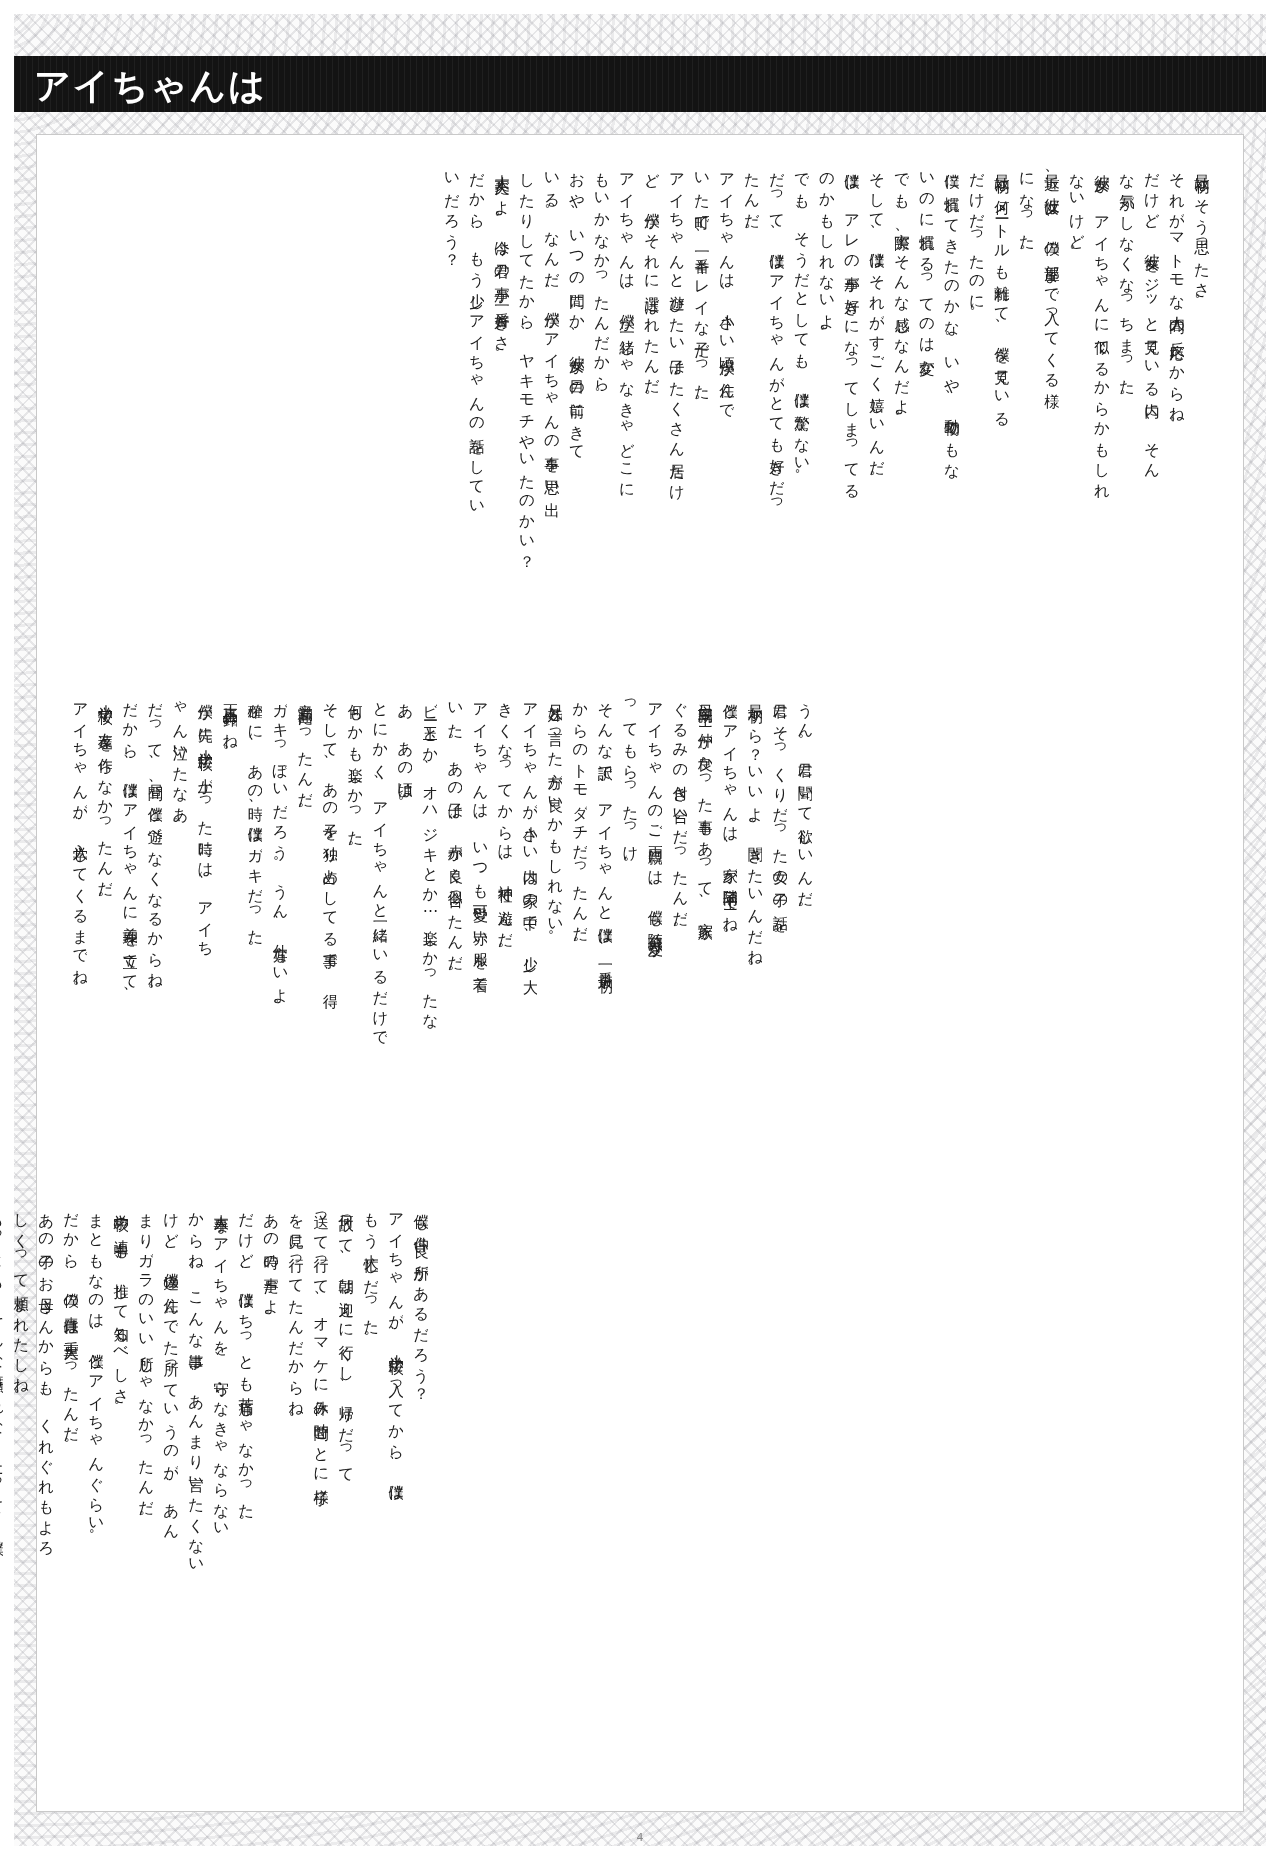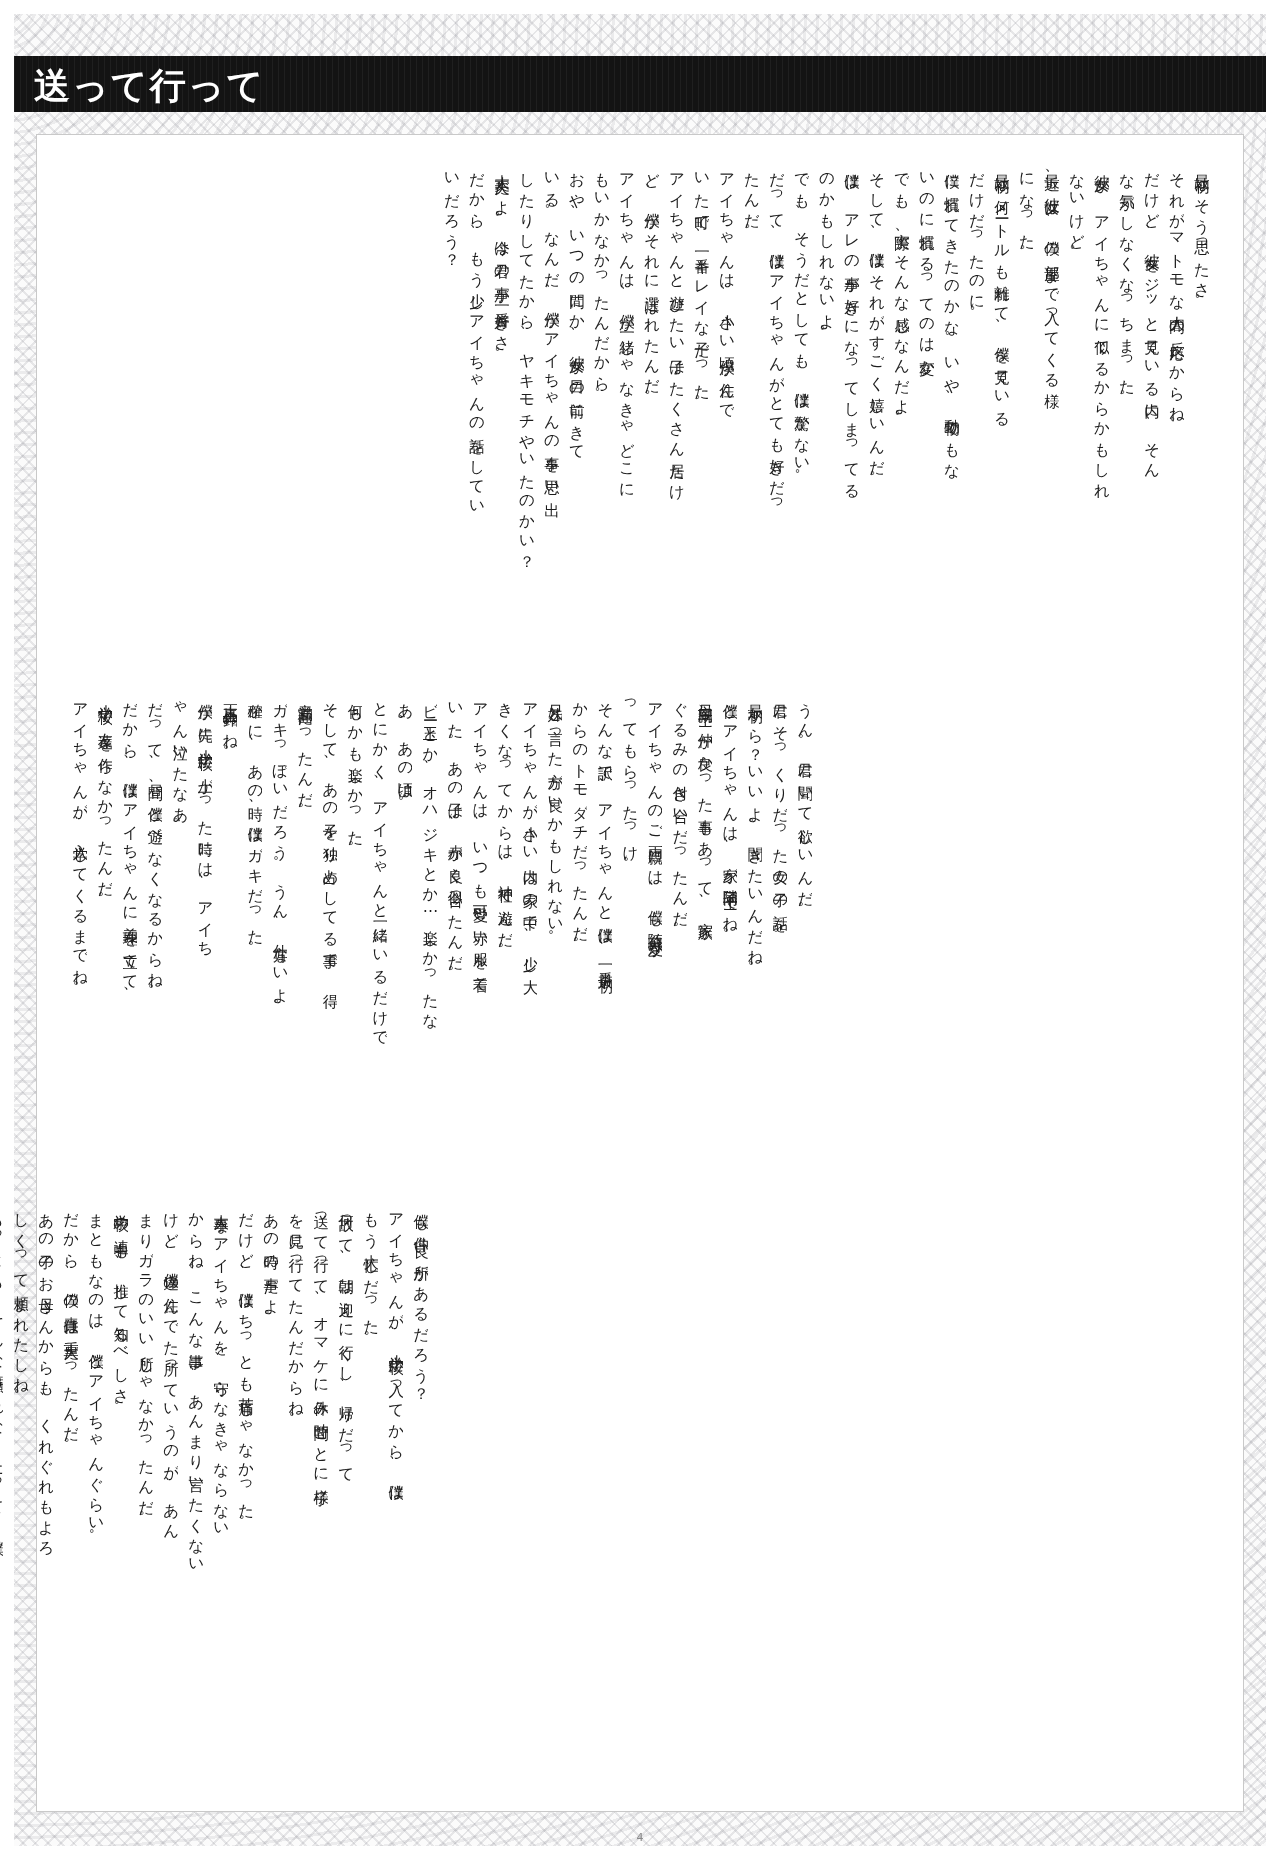--- a/index.html
+++ b/index.html
@@ -134,21 +134,21 @@
   }
 </style>
 </head>
 <body>
 
 <div class="page"></div>
 <div class="page-outer-white"></div>
 
 <div class="title-bar"></div>
 <div class="title-bar-inner"></div>
-<div class="title-text">送って行って</div>
+<div class="title-text">アイちゃんは</div>
 
 <div class="text-panel"></div>
 
 <div class="vtext-area">
   <div class="vstack" id="block1" style="position: relative; height: 1600px; width: 781px;">
       <div class="vline" style="position: absolute; top: 0px; height: 500px; right: 0px;">最初はそう思ったさ。</div>
       <div class="vline" style="position: absolute; top: 0px; height: 500px; right: 25px;">それがマトモな人間の反応だからね。</div>
       <div class="vline" style="position: absolute; top: 0px; height: 500px; right: 50px;">だけど、彼女をジッと見ている内に、そん</div>
       <div class="vline" style="position: absolute; top: 0px; height: 500px; right: 75px;">な気がしなくなっちまった。</div>
       <div class="vline" style="position: absolute; top: 0px; height: 500px; right: 100px;">彼女が、アイちゃんに似てるからかもしれ</div>

